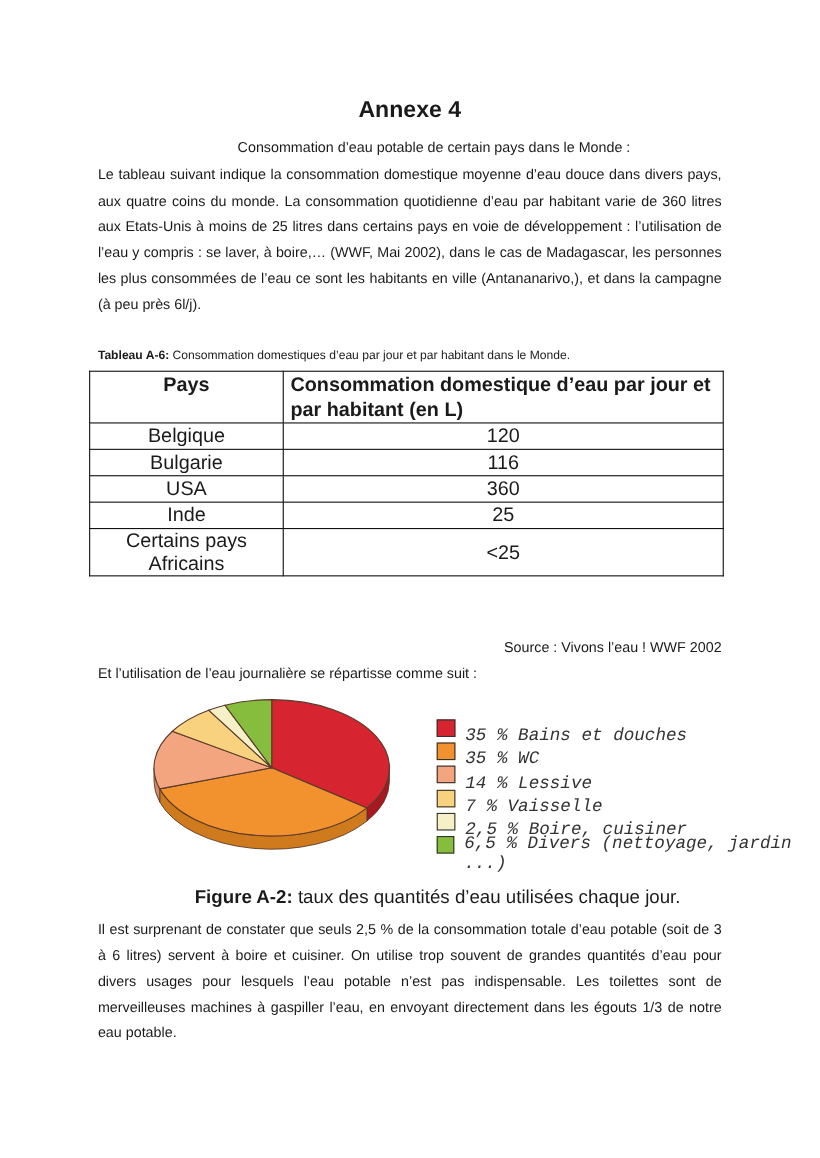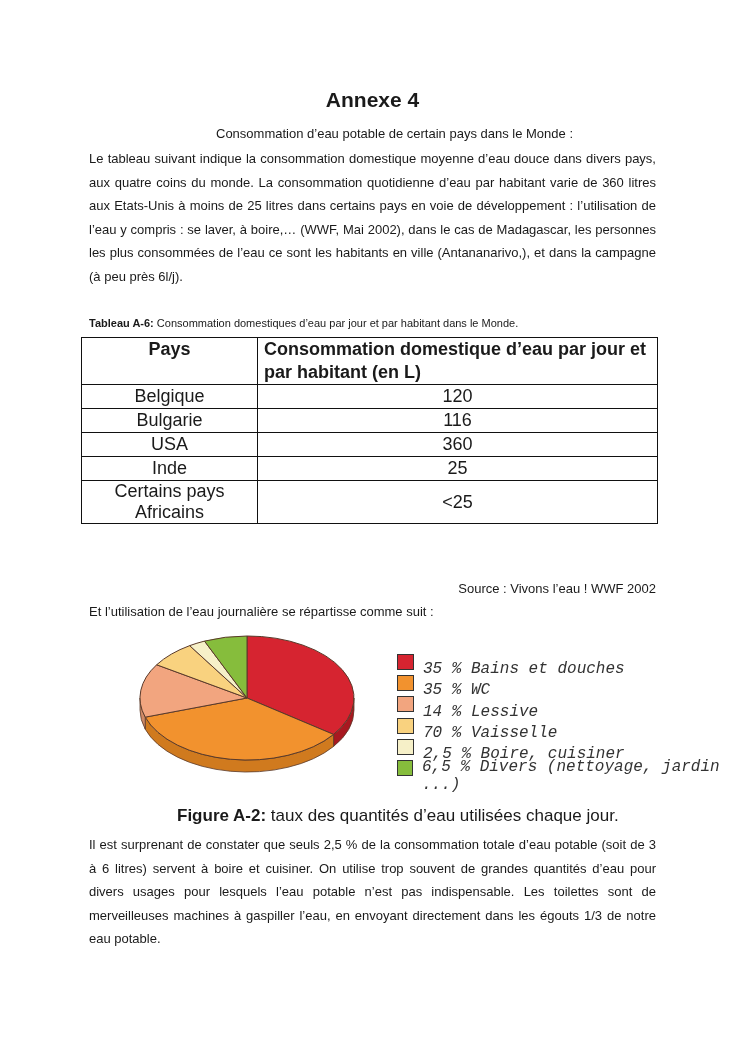--- a/index.html
+++ b/index.html
@@ -90,21 +90,21 @@
   <div class="legend-item">
       <span class="swatch" style="background: rgb(242, 146, 46);"></span>
       <span class="legend-label">35 % WC</span>
     </div>
   <div class="legend-item">
       <span class="swatch" style="background: rgb(242, 165, 127);"></span>
       <span class="legend-label">14 % Lessive</span>
     </div>
   <div class="legend-item">
       <span class="swatch" style="background: rgb(249, 210, 127);"></span>
-      <span class="legend-label">70 % Vaisselle</span>
+      <span class="legend-label">7 % Vaisselle</span>
     </div>
   <div class="legend-item">
       <span class="swatch" style="background: rgb(246, 240, 200);"></span>
       <span class="legend-label">2,5 % Boire, cuisiner</span>
     </div>
   <div class="legend-item">
       <span class="swatch" style="background: rgb(134, 189, 60);"></span>
       <span class="legend-label">6,5 % Divers (nettoyage, jardin ...)</span>
     </div>
 </div>

